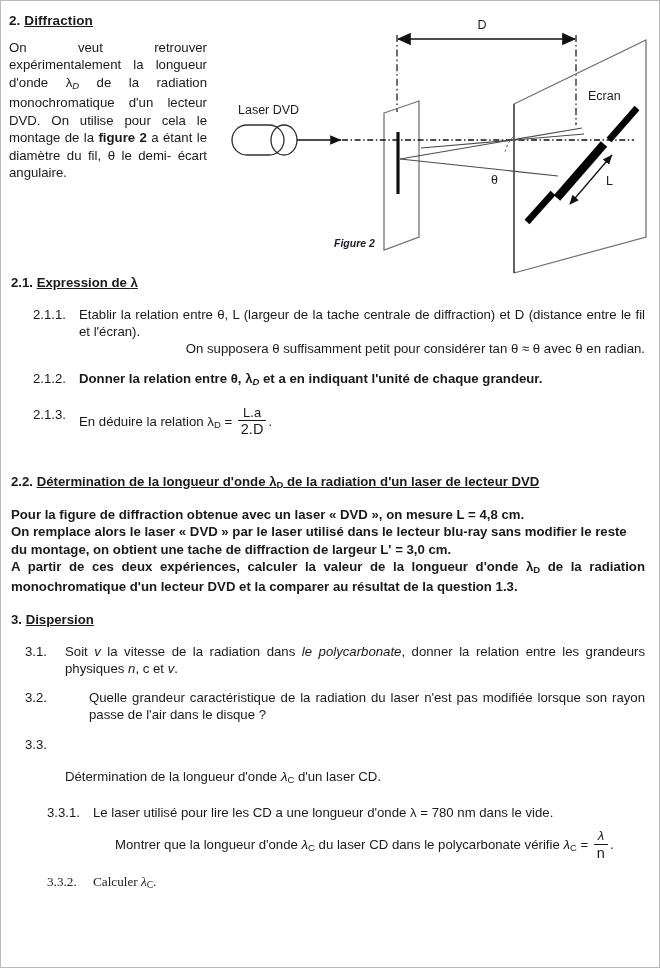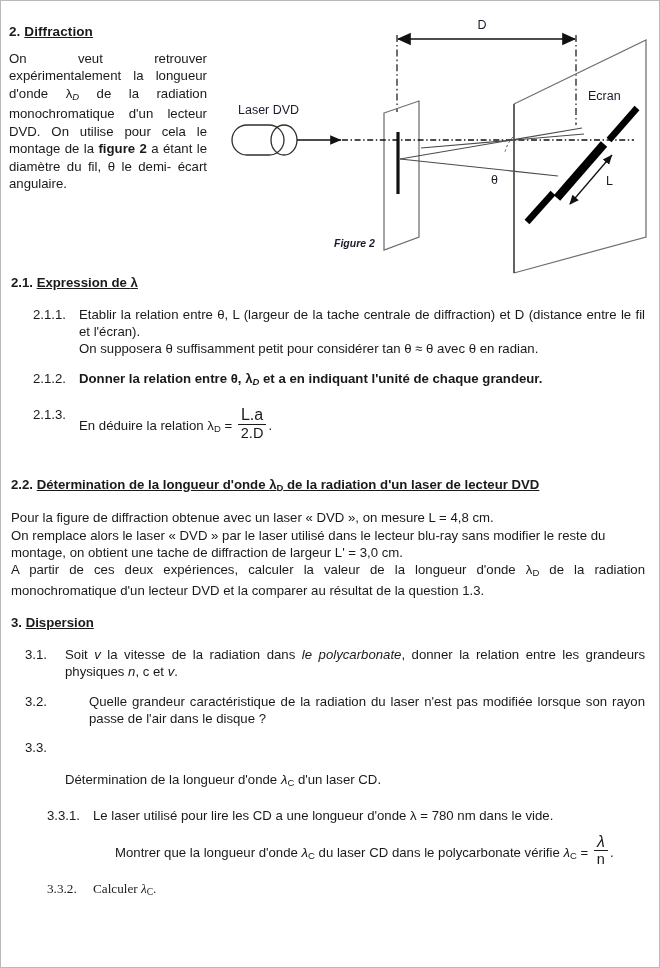--- a/index.html
+++ b/index.html
@@ -32,21 +32,21 @@
   }
 
   
   .top-region {
     position: relative;
     height: 268px;
   }
   .intro-col {
     position: absolute;
     left: 3px;
-    top: 17px;
+    top: 6px;
     width: 198px;
   }
   .sec-head {
     font-size: 13.5px;
     font-weight: bold;
     margin: 0 0 11px 0;
     letter-spacing: 0.1px;
   }
   .sec-head .u {
     text-decoration: underline;
@@ -102,20 +102,21 @@
   }
   .q .txt {
     flex: 1 1 auto;
     text-align: justify;
   }
   .para {
     font-size: 13.2px;
     line-height: 17.4px;
     text-align: justify;
     margin: 0;
+    font-weight: bold;
   }
   .para.jl { text-align: left; }
   .ital { font-style: italic; }
 
   
   .lv1 { margin-left: 22px; }
   .ind-num { width: 46px; }
   .ind-num2 { width: 40px; }
 
   
@@ -123,21 +124,21 @@
     display: inline-block;
     vertical-align: -0.62em;
     text-align: center;
     line-height: 1.12;
     margin: 0 2px;
   }
   .frac .top {
     display: block;
     border-bottom: 1.3px solid #1a1a1a;
     padding: 0 3px 0px 3px;
-    font-size: 16px;
+    font-size: 13px;
   }
   .frac .bot {
     display: block;
     padding: 0px 3px 0 3px;
     font-size: 14.5px;
   }
   .lam { font-style: normal; }
   .sub {
     font-size: 9.5px;
     vertical-align: -0.22em;
@@ -233,21 +234,21 @@
     </h3>
 
     <div class="spacer-16"></div>
 
     <div class="q lv1">
       <span class="num ind-num">2.1.1.</span>
       <span class="txt">Etablir la relation entre θ, L (largeur de la tache centrale de diffraction) et D (distance entre le fil et l'écran).</span>
     </div>
     <div class="q lv1">
       <span class="num ind-num"></span>
-      <span class="txt" style="text-align:left;">On supposera θ suffisamment petit pour considérer tan θ ≈ θ avec θ en radian.</span>
+      <span class="txt" style="text-align:right;">On supposera θ suffisamment petit pour considérer tan θ ≈ θ avec θ en radian.</span>
     </div>
 
     <div class="spacer-12"></div>
 
     <div class="q lv1">
       <span class="num ind-num">2.1.2.</span>
       <span class="txt" style="text-align:left;font-weight:bold;"><span>Donner la relation entre θ, </span><span class="lam">λ</span><span class="sub ital">D</span><span> et a en indiquant l'unité de chaque grandeur.</span></span>
     </div>
 
     <div class="spacer-16"></div>

